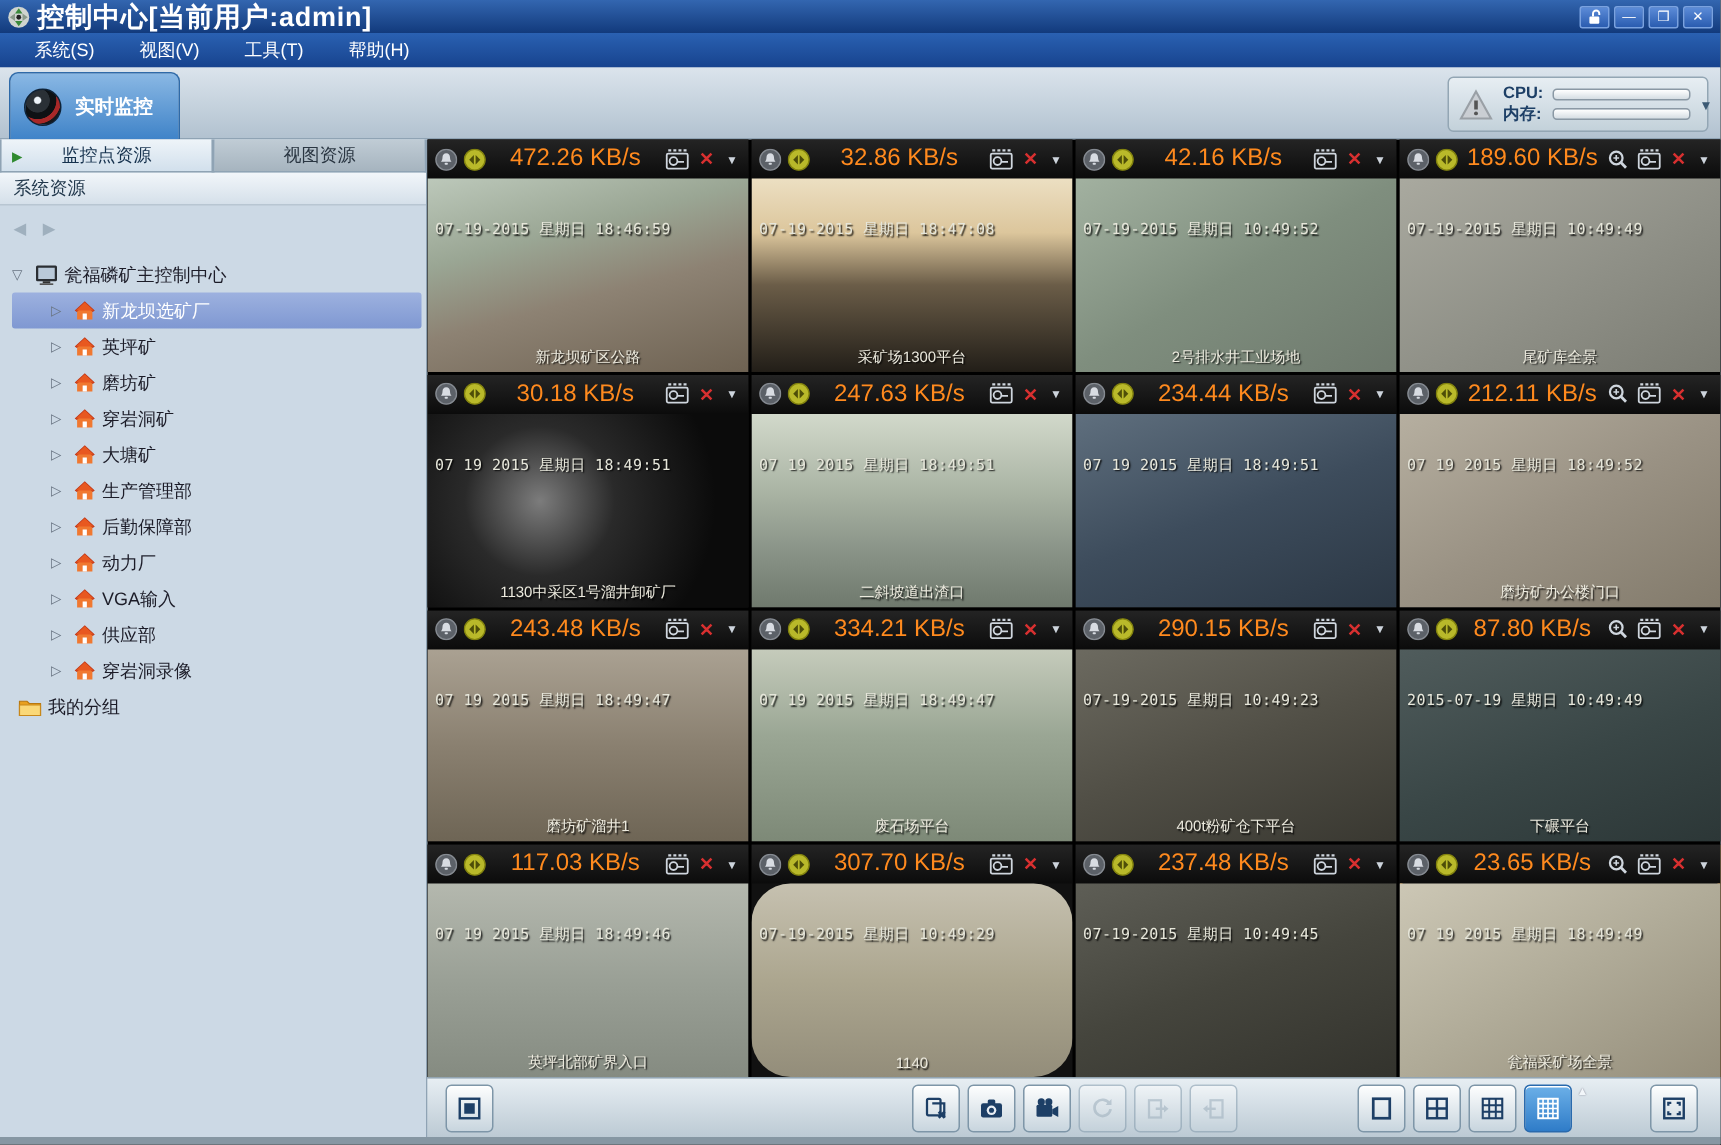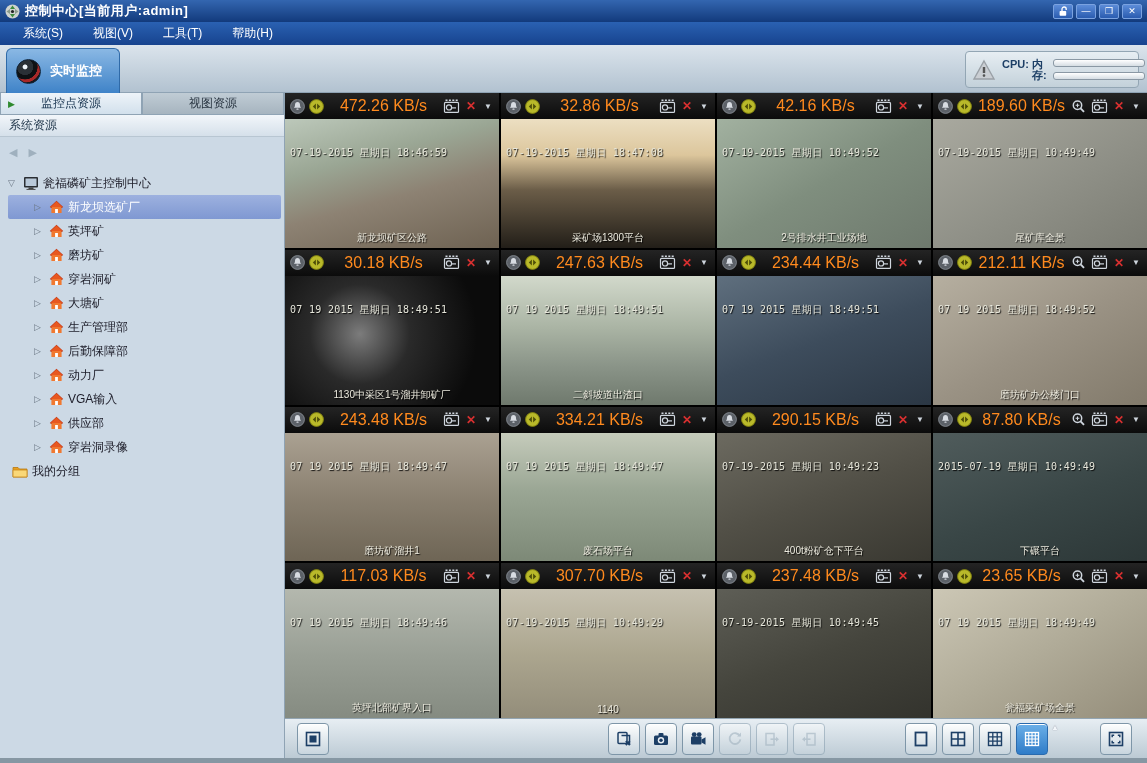--- a/index.html
+++ b/index.html
@@ -5,21 +5,21 @@
   * { margin:0; padding:0; box-sizing:border-box; }
   html,body { width:1147px; height:763px; overflow:hidden; }
   body { font-family:"Liberation Sans", sans-serif; background:#c9d6e2; }
   #app { position:relative; width:1147px; height:763px; overflow:hidden; }
 
   
   .titlebar { position:absolute; left:0; top:0; width:100%; height:22px;
     background:linear-gradient(#35device 0,#000 0); background:linear-gradient(#3366b0,#123a7c);
     display:flex; align-items:center; padding:0 5px; }
   .app-icon { width:15px; height:15px; margin-right:5px; display:inline-flex; }
-  .title-text { color:#fff; font-size:13px; font-weight:bold; letter-spacing:.5px; }
+  .title-text { color:#fff; font-size:18px; font-weight:bold; letter-spacing:.5px; }
   .win-controls { margin-left:auto; display:flex; gap:3px; }
   .win-btn { width:20px; height:15px; border-radius:2px; border:1px solid #7aa2e0;
     background:linear-gradient(#5c8cd8,#2a5cb0); color:#fff; font-size:9px; line-height:12px;
     text-align:center; display:flex; align-items:center; justify-content:center; cursor:default; }
 
   
   .menubar { position:absolute; left:0; top:22px; width:100%; height:23px;
     background:linear-gradient(#2a61b2,#17438e); display:flex; align-items:center; padding-left:8px; }
   .menu-item { color:#fff; font-size:12px; padding:3px 15px; }
 
@@ -28,21 +28,21 @@
     background:linear-gradient(#dbe4ec,#b2c2d0); border-bottom:1px solid #8fa3b4; }
   .live-tab { position:absolute; left:6px; top:3px; width:114px; height:45px;
     border-radius:6px 6px 0 0; border:1px solid #2f6aa8; border-bottom:none;
     background:linear-gradient(#8ab8e4,#3f83c8); display:flex; align-items:center; gap:9px; padding:0 9px; }
   .lens { width:25px; height:25px; border-radius:50%; border:1px solid #0f2236; flex:none;
     background:radial-gradient(circle at 35% 30%, #eef4fa 0 9%, #2a3036 13% 36%, #0e1114 38% 56%, #a82828 58% 70%, #16181c 72%); }
   .live-label { color:#fff; font-size:13px; font-weight:bold; }
   .perf { position:absolute; right:8px; top:6px; width:174px; height:37px; border-radius:4px;
     border:1px solid #93a6b4; background:linear-gradient(#e7eef3,#c3d1da);
     display:flex; align-items:center; gap:6px; padding:0 6px; }
-  .perf-labels { display:flex; flex-direction:row; gap:3px; }
+  .perf-labels { display:flex; flex-direction:column; gap:3px; }
   .perf-label { font-size:11px; font-weight:bold; color:#1d3f66; line-height:11px; }
   .perf-bars { display:flex; flex-direction:column; gap:5px; }
   .bar { width:92px; height:8px; border:1px solid #8a98a4; border-radius:3px;
     background:linear-gradient(#ffffff,#d5dde3); overflow:hidden; }
   .fill { height:100%; border-radius:2px; background:linear-gradient(#ffc04a,#e8890e); }
   .perf-caret { color:#3c5a74; font-size:9px; }
 
   
   .sidebar { position:absolute; left:0; top:93px; width:285px; height:665px;
     background:#ccd9e5; border-right:1px solid #8fa3b4; }
@@ -92,21 +92,21 @@
   .bg3 { background:linear-gradient(150deg,#a9a99f,#8f9087 55%,#7b7c73 100%); }
   .bg4 { background:radial-gradient(circle at 35% 45%, #7c7c7c 0%, #2a2a2a 32%, #0b0b0b 75%); }
   .bg5 { background:linear-gradient(#d2d9cb 0%,#aab4a4 40%,#8a9488 70%,#6f796d 100%); }
   .bg6 { background:linear-gradient(160deg,#5f6f7e,#3d4c5c 50%,#2b3744 100%); }
   .bg7 { background:linear-gradient(150deg,#b6afa0,#9a9284 50%,#827a6b 100%);padding-left:28px; }
   .bg8 { background:linear-gradient(#aaa192,#8a8070 50%,#6e6555 100%); }
   .bg9 { background:linear-gradient(#c5cbbb 0%,#9aa694 45%,#7d8977 100%); }
   .bg10 { background:linear-gradient(160deg,#6c6a60,#514f46 50%,#393831 100%); }
   .bg11 { background:linear-gradient(160deg,#50limes,#000 0); background:linear-gradient(160deg,#505c5c,#394646 55%,#2c3737 100%); }
   .bg12 { background:linear-gradient(#b4b8ae,#9aa096 50%,#858b81 100%); }
-  .bg13 { background:linear-gradient(#c6c1b0,#aca68f 50%,#938d7a 100%); }
+  .bg13 { background:linear-gradient(#c6c1b0,#aca68f 50%,#938d7a 100%);border-radius:26px; }
   .bg14 { background:linear-gradient(160deg,#5e5e56,#45453d 50%,#33332d 100%); }
   .bg15 { background:linear-gradient(150deg,#ccc7b5,#b0ab98 50%,#958e7b 100%); }
 
   
   .bottombar { position:absolute; left:285px; top:718px; width:862px; height:40px;
     background:linear-gradient(#e7eef3,#bccad4); border-top:1px solid #93a5b2; }
   .tb-group { position:absolute; top:4px; display:flex; gap:5px; align-items:center; }
   .g-left { left:12px; }
   .g-center { left:323px; }
   .g-right { left:620px; }

